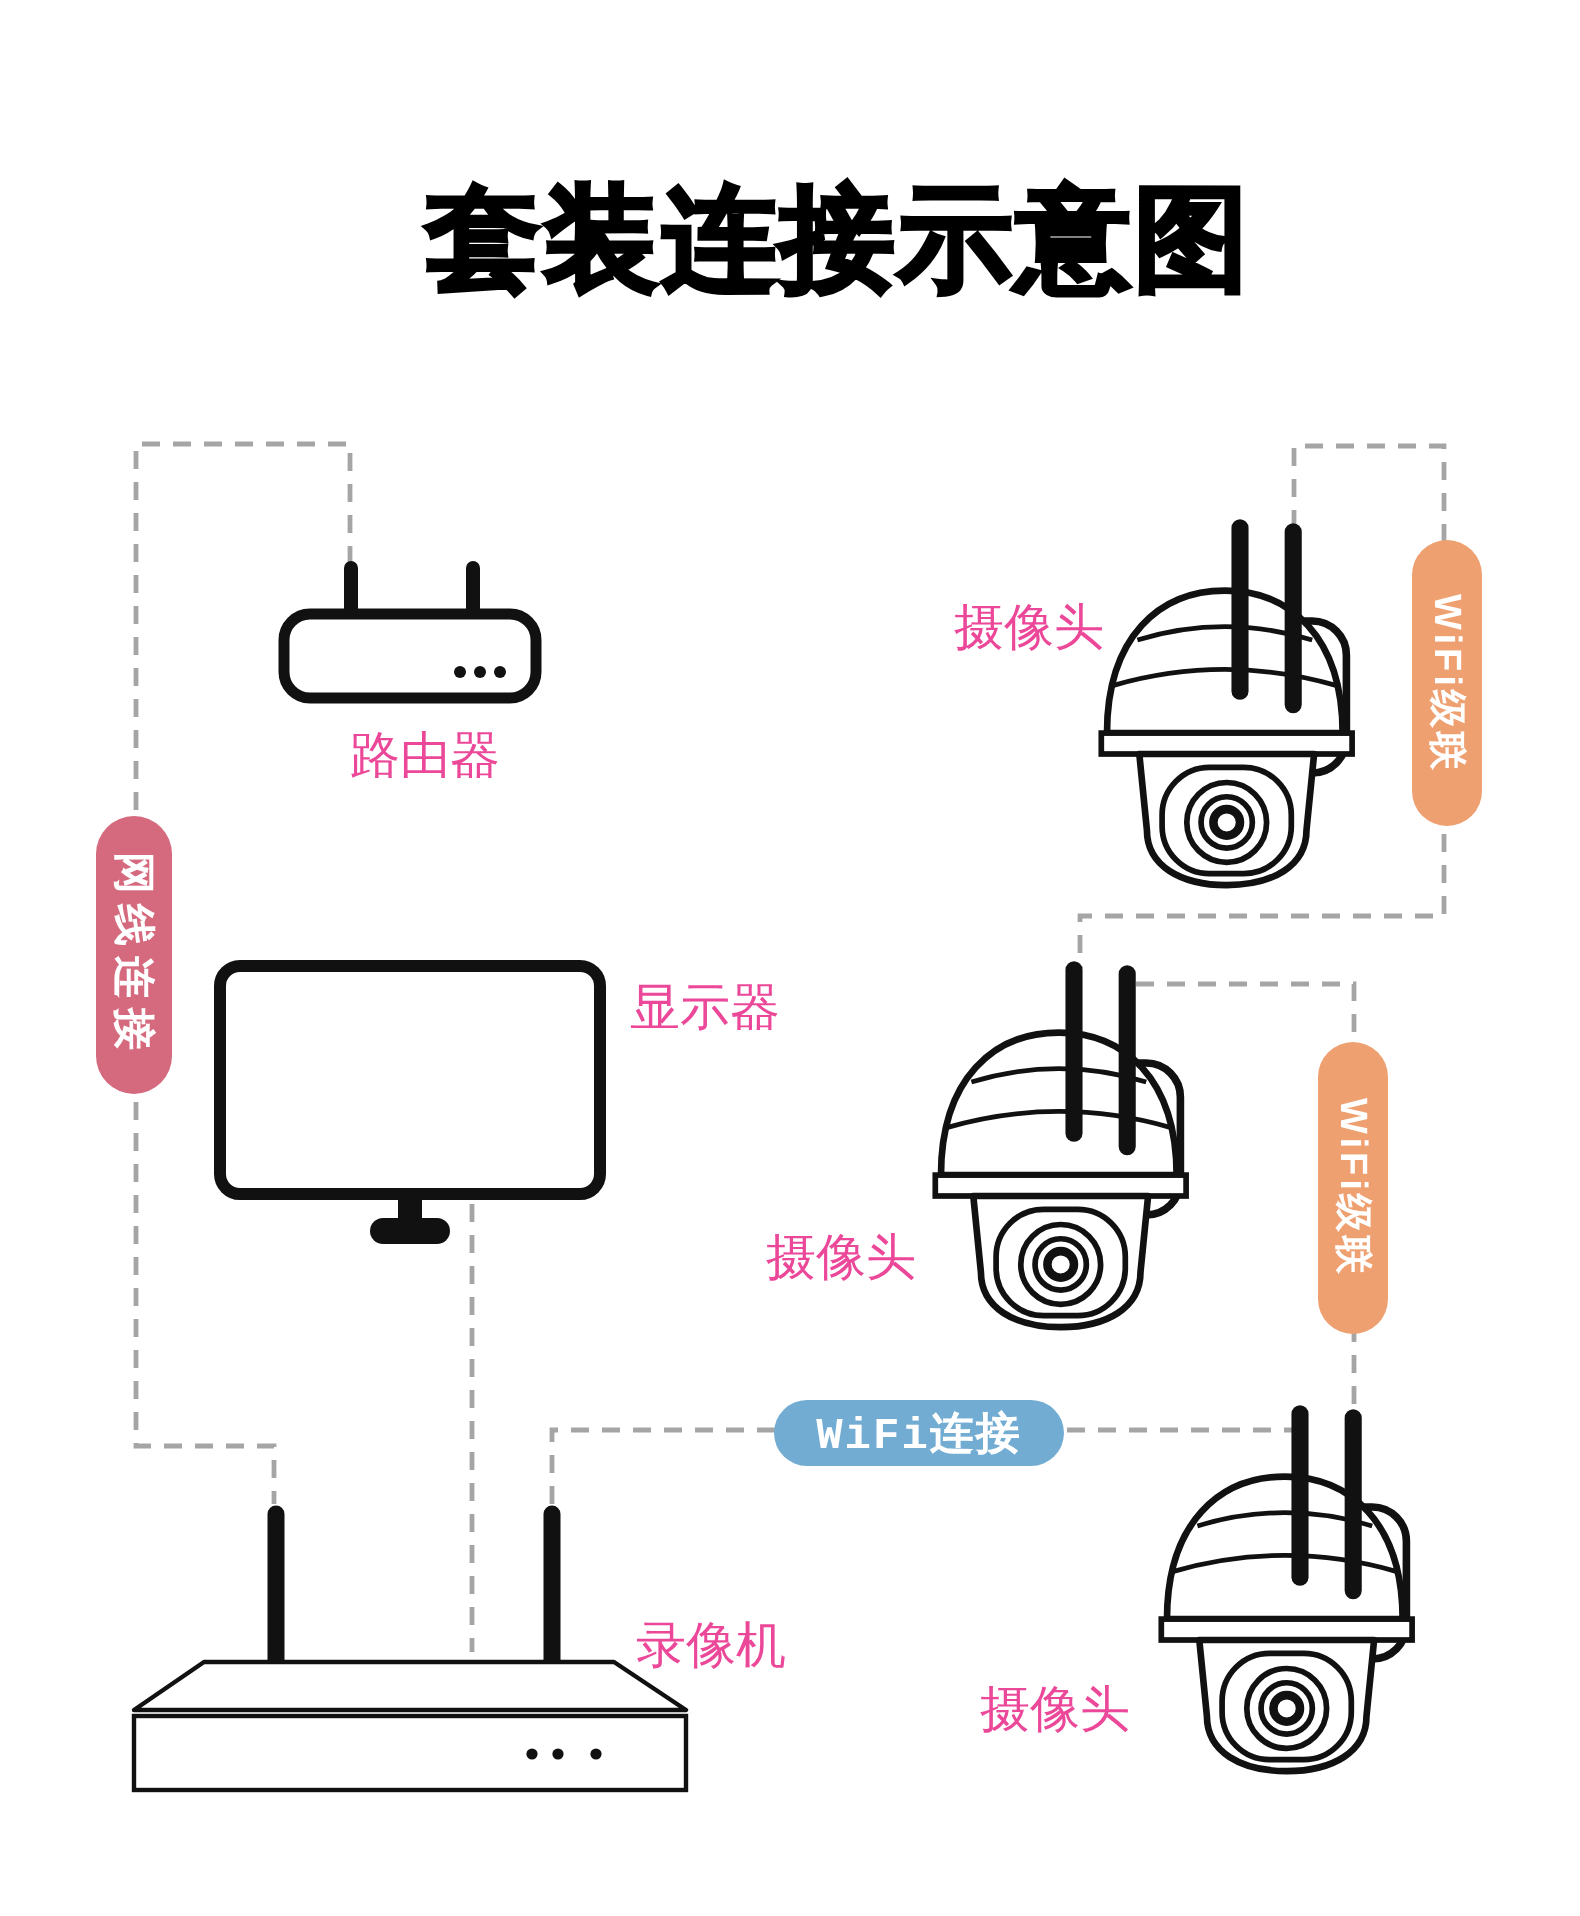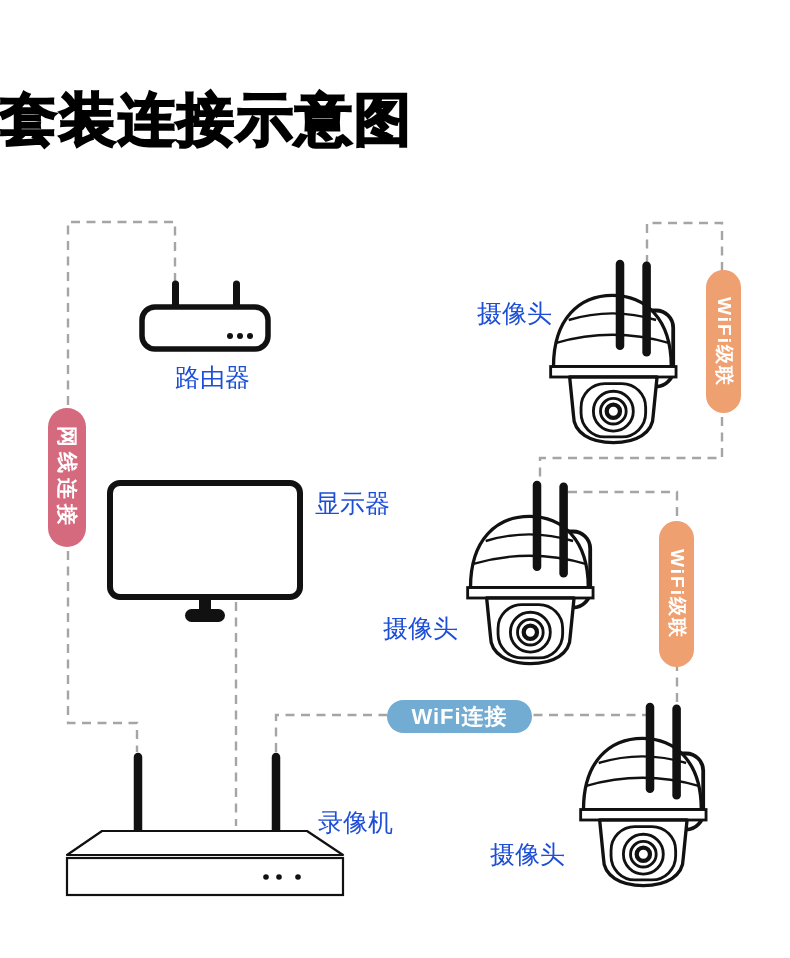--- a/index.html
+++ b/index.html
@@ -2,38 +2,38 @@
 <html><head>
 <meta charset="utf-8">
 <style>
   html,body{margin:0;padding:0;background:#fff;}
   #stage{
     position:relative;width:790px;height:958px;background:#ffffff;overflow:hidden;
     font-family:"Liberation Sans","DejaVu Sans",sans-serif;color:#111;
   }
   #wires{position:absolute;left:0;top:0;}
   .title{
-    position:absolute;left:0;top:82px;width:626px;text-align:left;
+    position:absolute;left:0;top:82px;width:626px;text-align:right;
     font-size:57px;font-weight:900;letter-spacing:2px;color:#000;
     -webkit-text-stroke:2.2px #000;
   }
   .label{
-    position:absolute;font-size:25px;font-weight:500;color:#1d4ed8;white-space:nowrap;
+    position:absolute;font-size:25px;font-weight:500;color:#ec4899;white-space:nowrap;
   }
   .pill{
     position:absolute;border-radius:999px;color:#fff;font-weight:bold;
     display:flex;align-items:center;justify-content:center;white-space:nowrap;
   }
   .pill.vertical{
     writing-mode:vertical-rl;text-orientation:sideways;
   }
   .pill-pink{background:#d5697e;font-size:21px;letter-spacing:5px;}
   .pill-orange{background:#efa071;font-size:19px;letter-spacing:2px;}
   .pill-green{background:#4bb489;font-size:23px;letter-spacing:0.5px;}
-  .pill-blue{background:#72acd3;font-size:22px;letter-spacing:1px;}
+  .pill-blue{background:#72acd3;font-size:22px;letter-spacing:1px;font-family:Liberation Mono, monospace;}
 </style>
 </head>
 <body>
 
 <div id="stage">
 
   <svg id="wires" width="790" height="958" viewBox="0 0 790 958">
     <defs>
       <g id="ptz-cam">
         <path d="M60,66 C78,54 95,55 102,63 L102,96 C88,84 70,86 58,97 Z" fill="#fff" stroke="#111" stroke-width="3.5" stroke-linejoin="round"></path>

